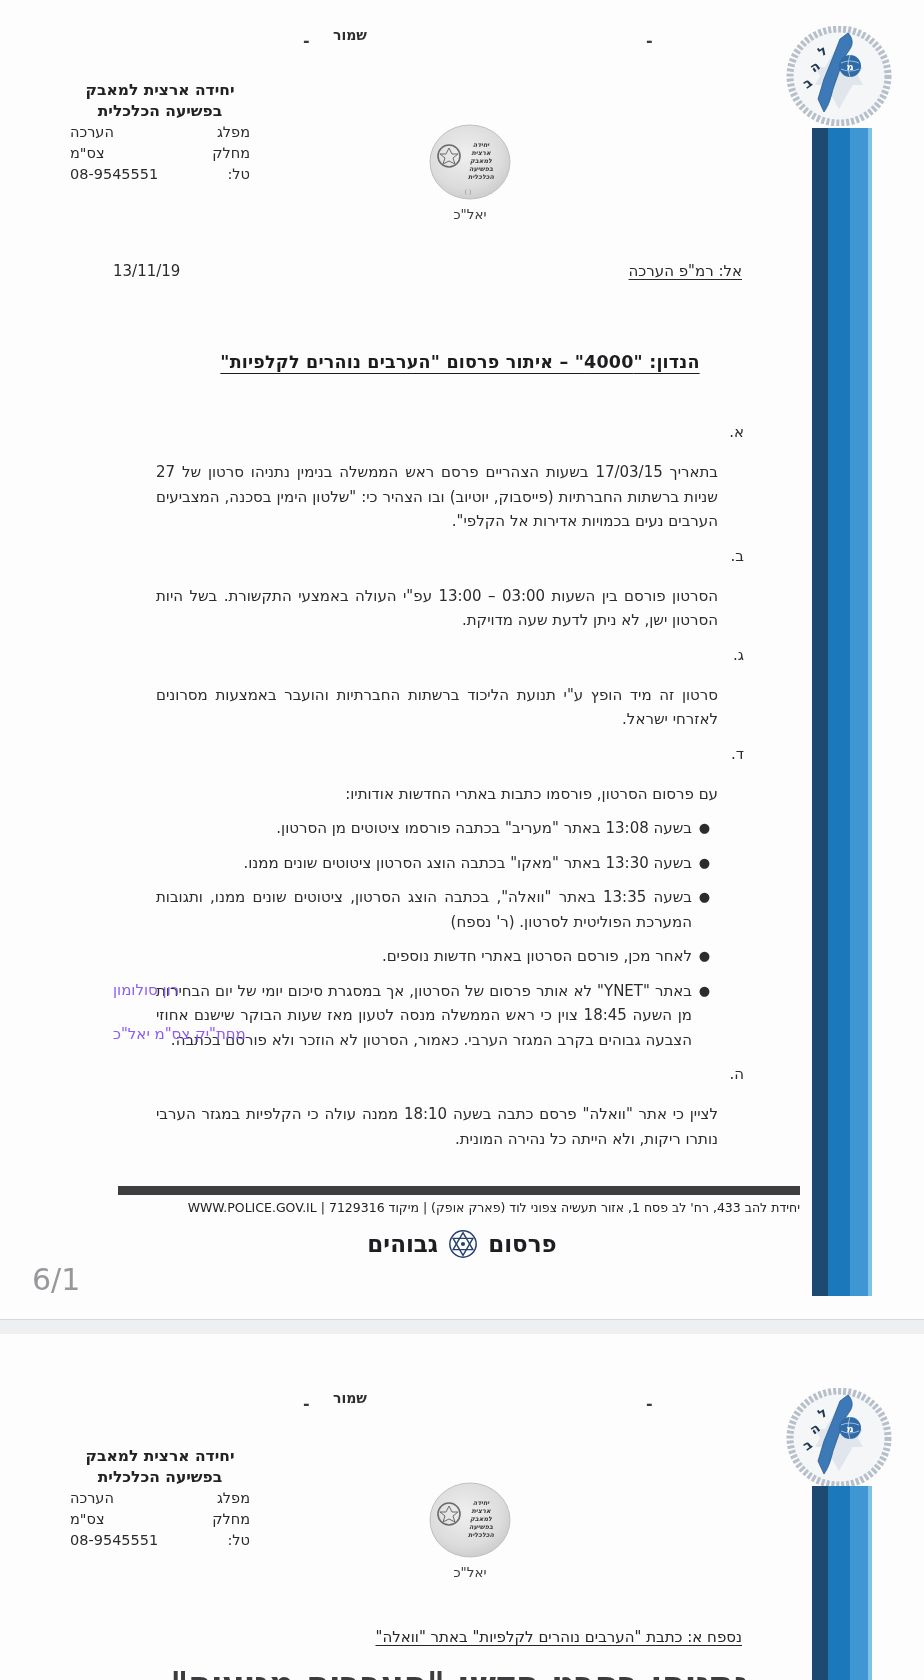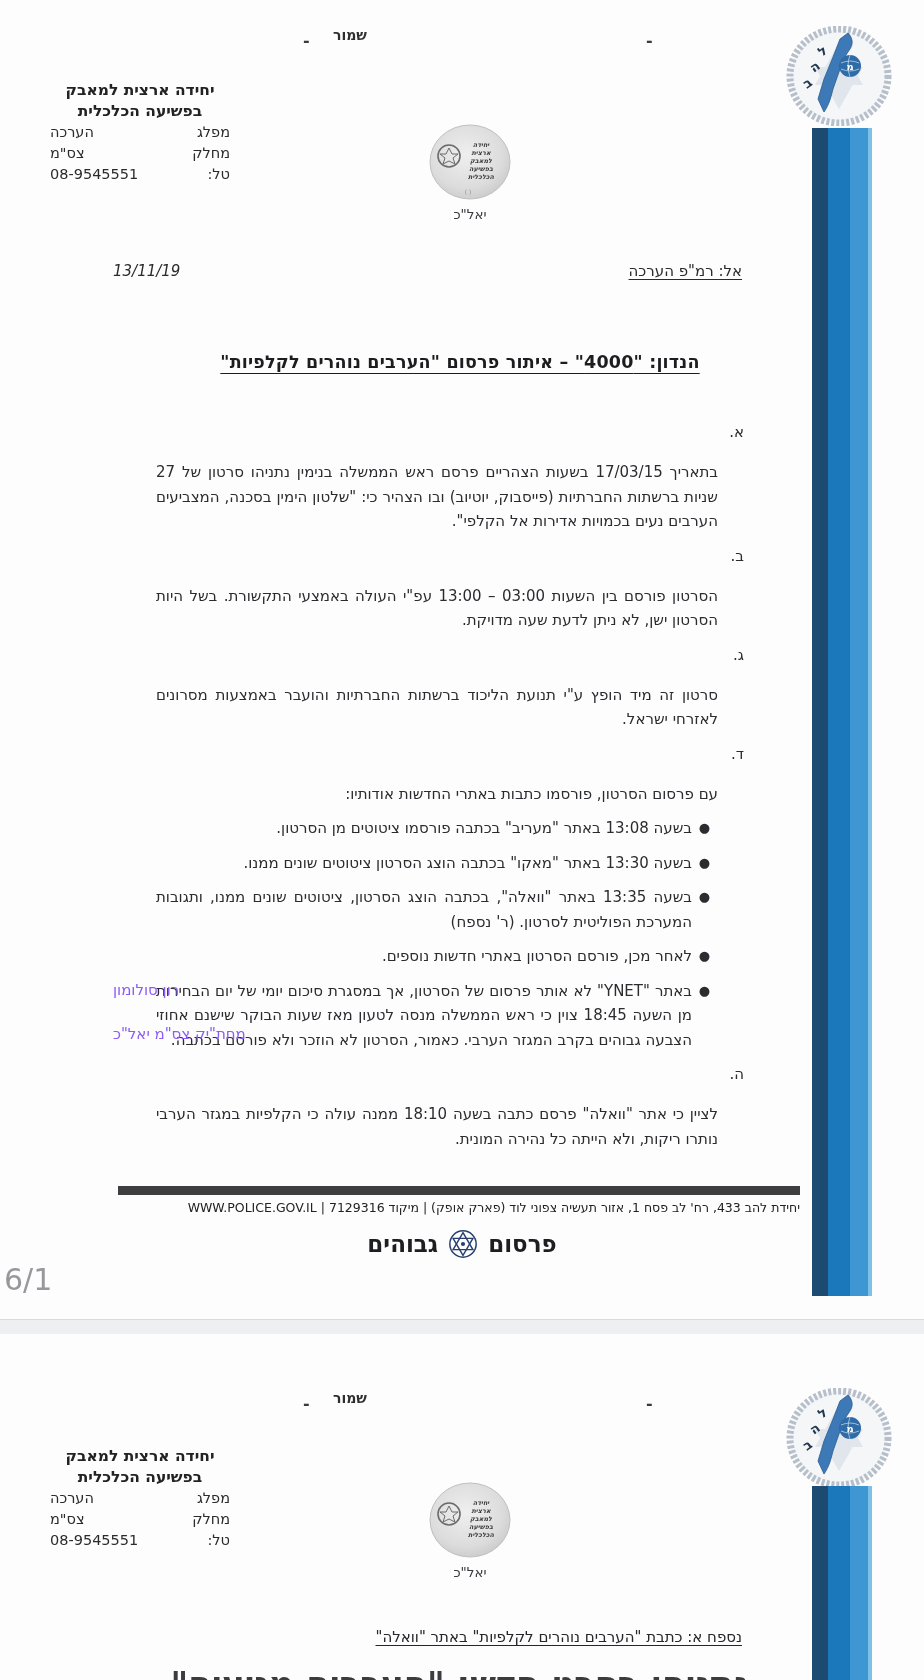--- a/index.html
+++ b/index.html
@@ -5,36 +5,36 @@
   html,body{margin:0;padding:0;background:#ffffff;}
   .screenshot{
     position:relative;width:924px;height:1680px;overflow:hidden;
     background:#fdfdfd;font-family:"DejaVu Sans",sans-serif;color:#2c2c30;
   }
   .abs{position:absolute;}
   
   .cls-label{font-weight:bold;font-size:14px;color:#2e2e30;}
   .cls-dash{font-weight:bold;font-size:16px;color:#3a3a3c;}
   
-  .letterhead{width:192px;direction:rtl;}
+  .letterhead{width:192px;direction:rtl;margin-left:20px;}
   .lh-bold{font-weight:bold;font-size:15.5px;text-align:center;line-height:21px;color:#222;}
   .lh-row{display:flex;justify-content:space-between;font-size:14.5px;line-height:21px;padding:0 6px;color:#2b2b2e;}
   
   .stamp-caption{font-size:13.5px;text-align:center;color:#3a3a3e;direction:rtl;}
   
   .stripe{
     background:linear-gradient(to right,
       #1d4a70 0%, #1d4a70 27%,
       #1b78ba 27%, #1b78ba 63%,
       #3e97d2 63%, #3e97d2 93%,
       #7fc0e6 93%, #7fc0e6 100%);
   }
   
   .to-line{font-size:15px;text-decoration:underline;text-underline-offset:3px;direction:rtl;color:#2b2b2e;}
-  .date{font-size:15px;color:#2b2b2e;font-style:italic;}
+  .date{font-size:15px;color:#2b2b2e;}
   .subject{
     font-size:17.5px;font-weight:bold;text-align:center;direction:rtl;
     text-decoration:underline;text-underline-offset:5px;color:#1d1d20;letter-spacing:.2px;
   }
   
   .memo-body{direction:rtl;font-size:15px;line-height:24.5px;text-align:justify;color:#2c2c30;}
   .sec{display:flex;margin-bottom:10px;}
   .sec .marker{flex:0 0 26px;}
   .sec .sec-text{flex:1;margin-top:40px;}
   .bullet-list{margin:0 34px 0 0;}
@@ -179,21 +179,21 @@
       <span>פרסום</span>
       <svg width="32" height="32" viewBox="0 0 34 34">
         <circle cx="17" cy="17" r="14" fill="none" stroke="#27406e" stroke-width="1.6"></circle>
         <polygon points="17,5 27.5,23 6.5,23" fill="none" stroke="#27406e" stroke-width="1.5"></polygon>
         <polygon points="17,29 6.5,11 27.5,11" fill="none" stroke="#27406e" stroke-width="1.5"></polygon>
         <circle cx="17" cy="17" r="2.2" fill="#27406e"></circle>
       </svg>
       <span>גבוהים</span>
     </div>
 
-    <div class="abs page-indicator" style="left:4px;top:1262px;">6/1</div>
+    <div class="abs page-indicator" style="left:32px;top:1262px;">6/1</div>
   </div>
 
   <div class="abs gap-band" style="left:0;top:1319px;width:924px;height:14px;"></div>
 
   <div class="abs page2" style="left:0;top:1334px;width:924px;height:346px;background:#fdfdfd;">
 
     <span class="abs cls-dash" style="left:303px;top:60px;">-</span>
     <span class="abs cls-label" style="left:333px;top:56px;">שמור</span>
     <span class="abs cls-dash" style="left:646px;top:60px;">-</span>
 

